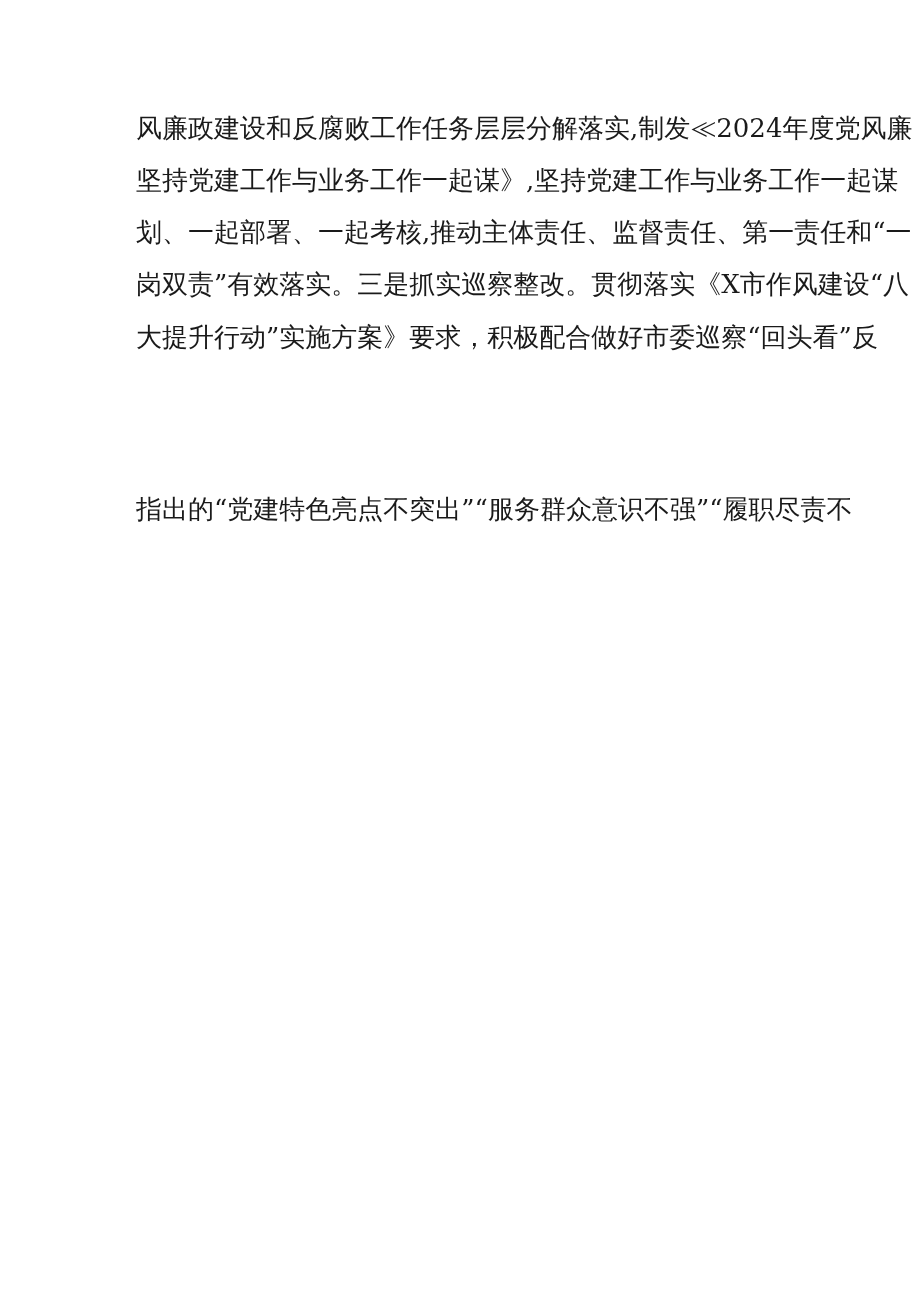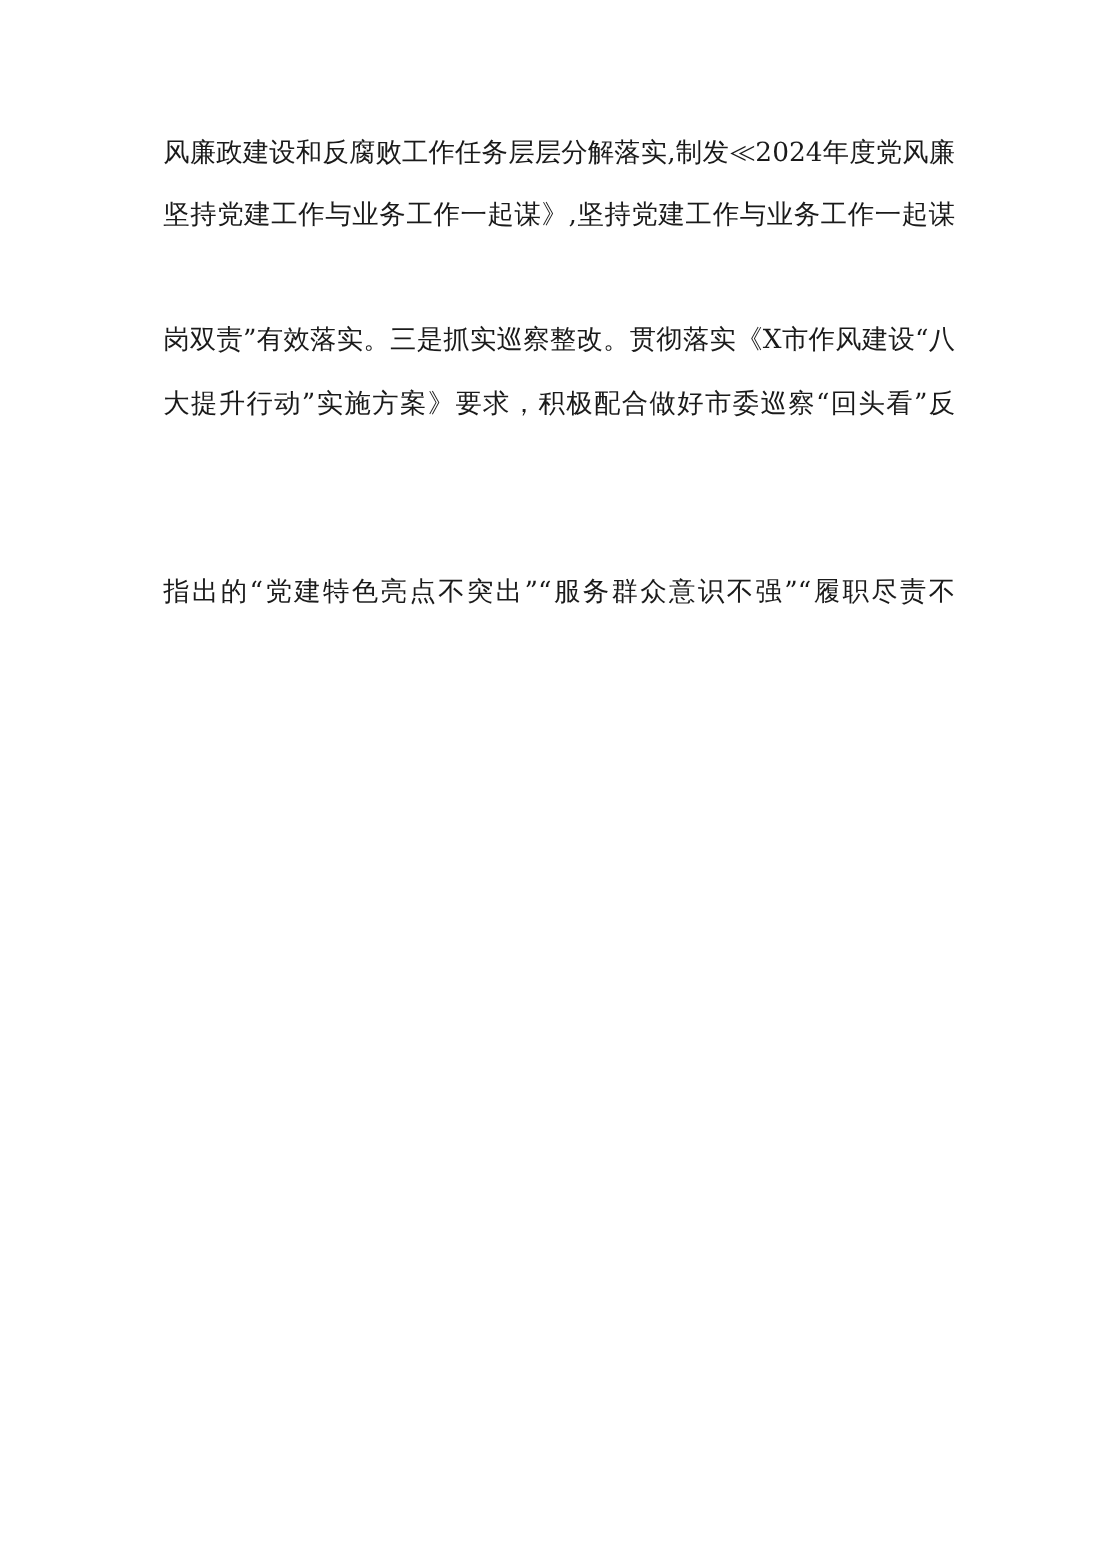--- a/index.html
+++ b/index.html
@@ -1,25 +1,26 @@
 <!DOCTYPE html>
 <html><head>
 <meta charset="utf-8">
 <style>
   html, body { margin: 0; padding: 0; background: #ffffff; }
   body { width: 920px; height: 1301px; position: relative; overflow: hidden;
          font-family: "DejaVu Serif", "Liberation Serif", serif; color: #1a1a1a; }
   .page { position: absolute; left: 0; top: 0; width: 920px; height: 1301px; background: #fff; }
-  .line { position: absolute; left: 136px; white-space: nowrap; font-size: 22px; line-height: 30px;
+  .line { position: absolute; left: 136px; white-space: nowrap; font-size: 26px; line-height: 30px;
           letter-spacing: 1.2px; }
   .line.just { width: 660px; text-align: justify; text-align-last: justify; letter-spacing: 0; }
 </style>
 </head>
 <body>
 
 <div class="page">
   <div class="line just" style="top:113px">风廉政建设和反腐败工作任务层层分解落实,制发≪2024年度党风廉</div>
   <div class="line just" style="top:165px">坚持党建工作与业务工作一起谋》,坚持党建工作与业务工作一起谋</div>
+  <div class="line just" style="top:217px">划、一起部署、一起考核,推动主体责任、监督责任、第一责任和“一</div>
   <div class="line just" style="top:322px">大提升行动”实施方案》要求，积极配合做好市委巡察“回头看”反</div>
   <div class="line just" style="top:269px">岗双责”有效落实。三是抓实巡察整改。贯彻落实《X市作风建设“八</div>
-  <div class="line just" style="top:479px">指出的“党建特色亮点不突出”“服务群众意识不强”“履职尽责不</div>
+  <div class="line just" style="top:494px">指出的“党建特色亮点不突出”“服务群众意识不强”“履职尽责不</div>
 
 </div>
 
 </body></html>

